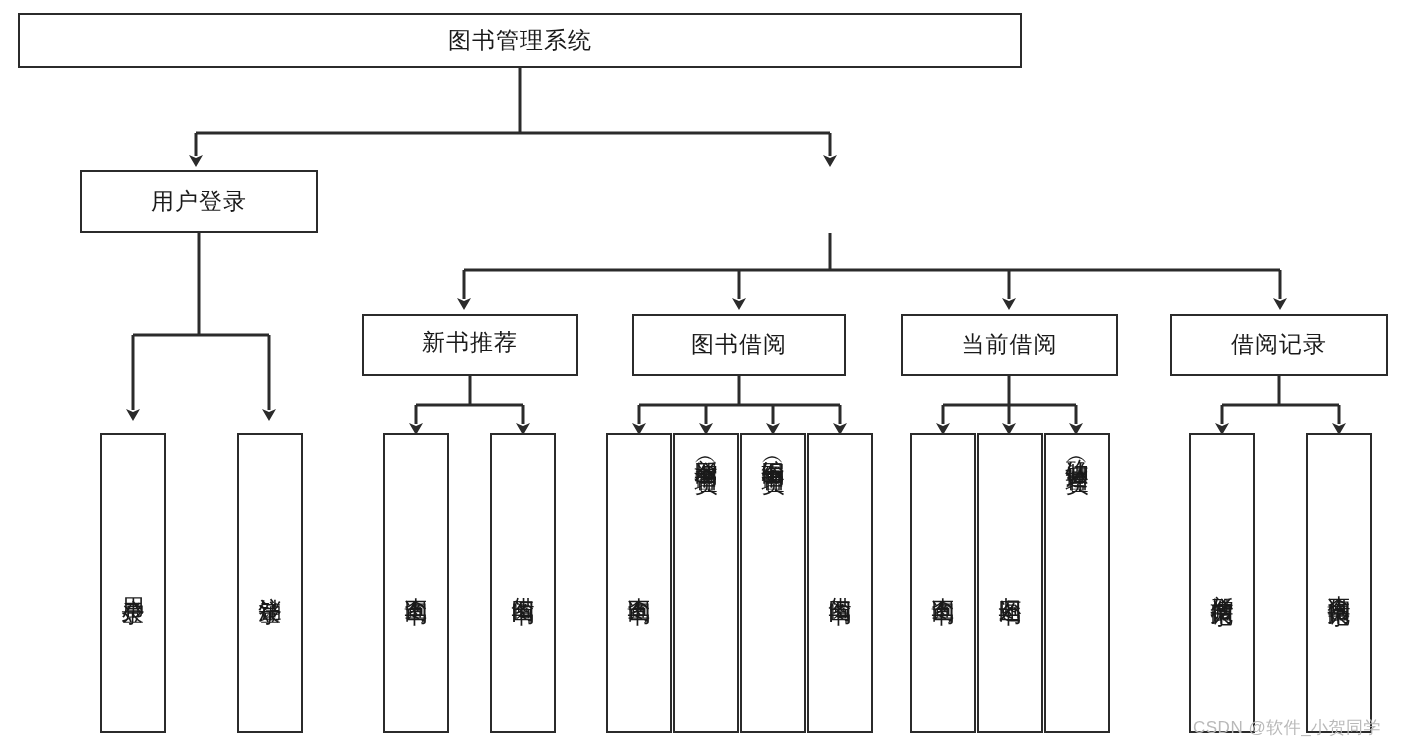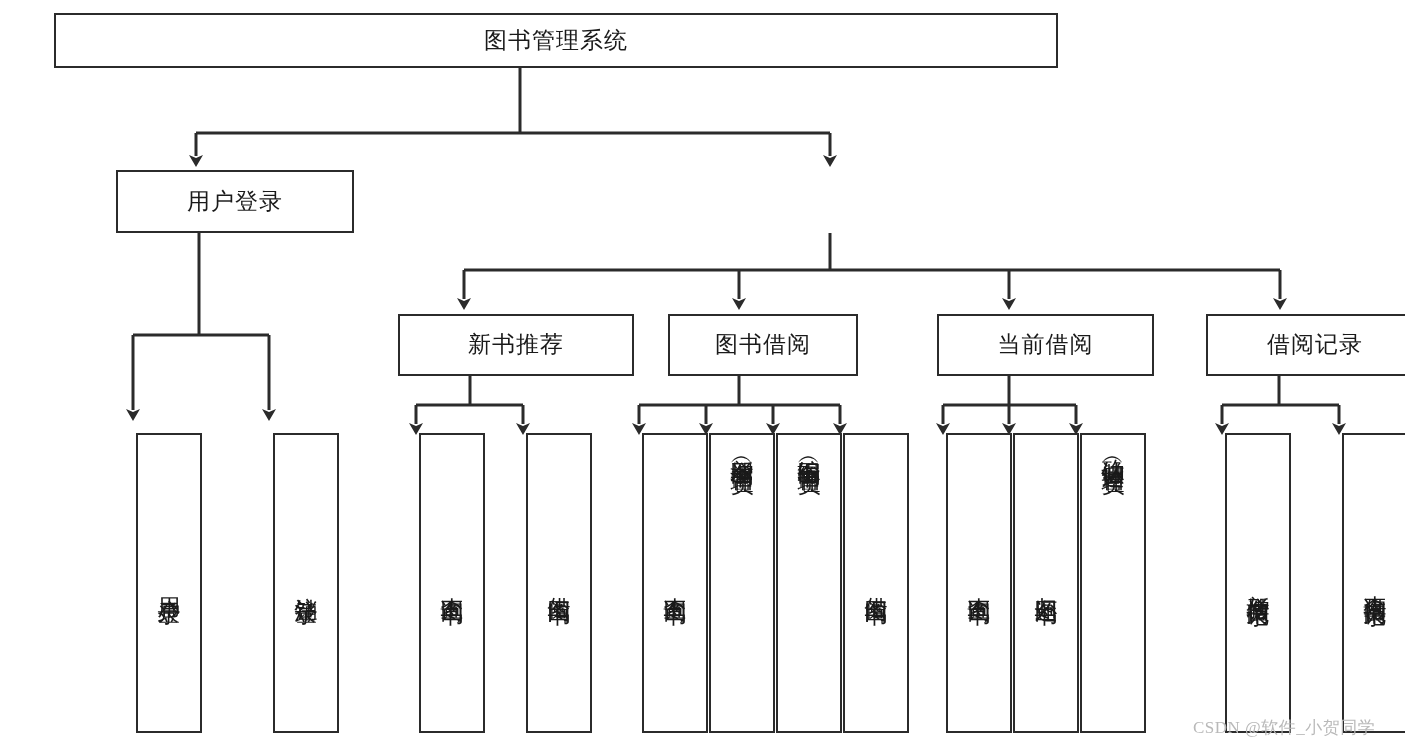--- a/index.html
+++ b/index.html
@@ -27,21 +27,20 @@
   }
   .node {
     position: absolute;
     box-sizing: border-box;
     border: 2.5px solid #2b2b2b;
     background: #ffffff;
     display: flex;
     align-items: center;
     justify-content: center;
     color: #1a1a1a;
-    margin-left: 36px;
   }
   .node-h .label {
     font-size: 23px;
     letter-spacing: 1px;
     line-height: 1.2;
     white-space: nowrap;
   }
   .node-v {
     align-items: flex-start;
     justify-content: center;
@@ -125,24 +124,24 @@
   </svg>
 
   <div class="node node-h" style="left:18px; top:13px; width:1004px; height:55px;">
     <span class="label">图书管理系统</span>
   </div>
 
   <div class="node node-h" style="left:80px; top:170px; width:238px; height:63px;">
     <span class="label">用户登录</span>
   </div>
 
-  <div class="node node-h" style="left:362px; top:314px; width:236px; height:62px;">
+  <div class="node node-h" style="left:362px; top:314px; width:216px; height:62px;font-family:Liberation Mono, monospace;">
     <span class="label">新书推荐</span>
   </div>
-  <div class="node node-h" style="left:632px; top:314px; width:190px; height:62px;">
+  <div class="node node-h" style="left:632px; top:314px; width:214px; height:62px;">
     <span class="label">图书借阅</span>
   </div>
   <div class="node node-h" style="left:1170px; top:314px; width:218px; height:62px;">
     <span class="label">借阅记录</span>
   </div>
   <div class="node node-h" style="left:901px; top:314px; width:217px; height:62px;">
     <span class="label">当前借阅</span>
   </div>
 
   <div class="node node-v center-v" style="left:100px; top:433px; width:66px; height:300px;">
@@ -182,15 +181,15 @@
     <span class="label">确认归还（管理员）</span>
   </div>
 
   <div class="node node-v center-v" style="left:1189px; top:433px; width:66px; height:300px;">
     <span class="label">新增借阅记录</span>
   </div>
   <div class="node node-v center-v" style="left:1306px; top:433px; width:66px; height:300px;">
     <span class="label">查询借阅记录</span>
   </div>
 
-  <div class="watermark" style="left:1193px; top:716px;font-family:Liberation Serif, serif;">CSDN @软件_小贺同学</div>
+  <div class="watermark" style="left:1193px; top:716px;">CSDN @软件_小贺同学</div>
 
 </div>
 
 </body></html>

